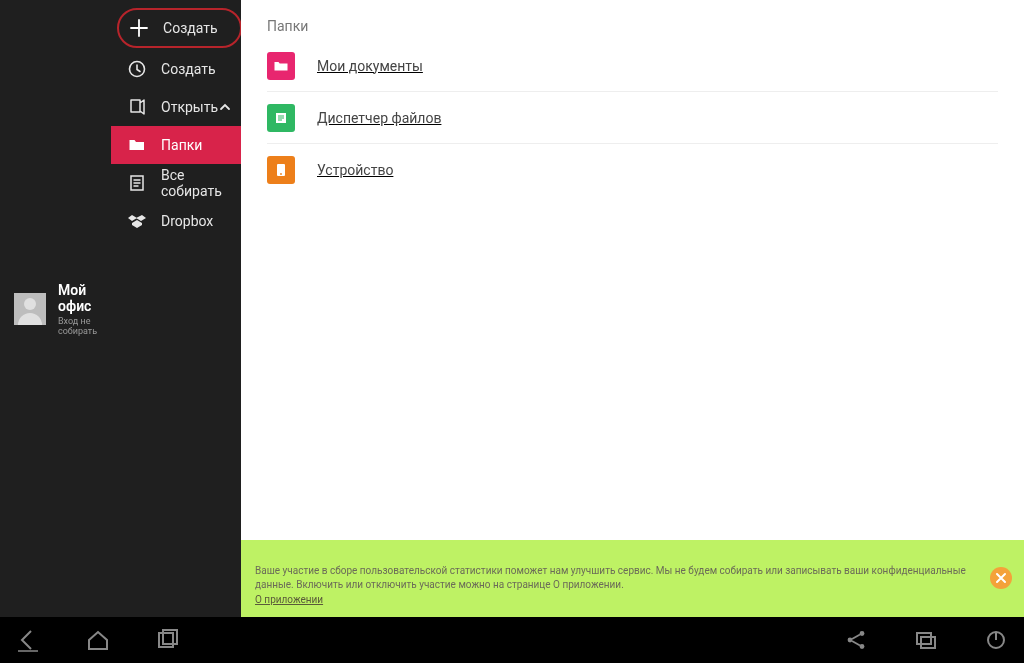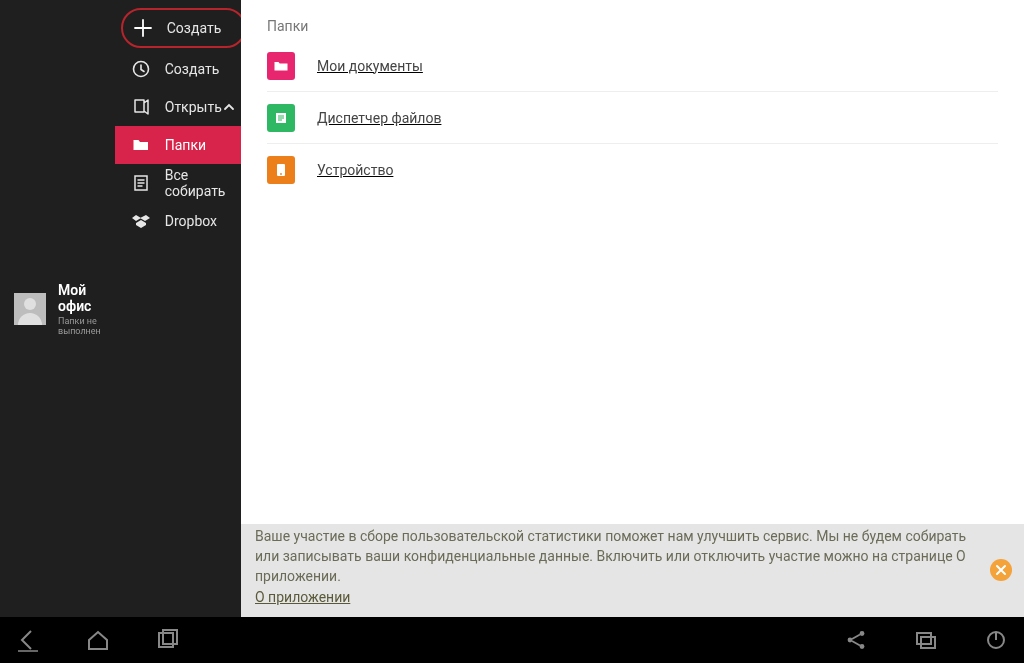--- a/index.html
+++ b/index.html
@@ -18,39 +18,39 @@
   .menu-item.highlighted { border: 2px solid #b7242b; border-radius: 22px; margin: 2px 6px; padding: 0 10px; height: 40px; }
   .menu-item.active { background: #d8234a; color: #fff; }
   .menu-item .chev { margin-left: auto; }
   .content { flex: 1; background: #fff; position: relative; display: flex; flex-direction: column; }
   .content-header { font-size: 14px; color: #777; padding: 18px 26px 6px; }
   .folder-list { list-style: none; padding: 0 26px; }
   .folder-item { display: flex; align-items: center; height: 52px; border-bottom: 1px solid #eee; cursor: pointer; text-decoration: underline; }
   .folder-item:last-child { border-bottom: none; }
   .folder-icon { width: 28px; height: 28px; border-radius: 3px; margin-right: 22px; display: flex; align-items: center; justify-content: center; flex-shrink: 0; }
   .folder-label { font-size: 14px; color: #444; }
-  .banner { position: absolute; left: 0; right: 0; bottom: 0; background: #e5e5e5; padding: 2px 50px 10px 14px; font-size: 14px; color: #6b6b58; line-height: 1.45; }
+  .banner { position: absolute; left: 0; right: 0; bottom: 0; background: #bef264; padding: 24px 50px 10px 14px; font-size: 10px; color: #6b6b58; line-height: 1.45; }
   .banner a { color: #5a5a3a; text-decoration: underline; }
   .banner-close { position: absolute; right: 12px; top: 50%; transform: translateY(-50%); width: 22px; height: 22px; border-radius: 50%; background: #f4a23a; display: flex; align-items: center; justify-content: center; cursor: pointer; }
   .navbar { height: 46px; background: #000; display: flex; align-items: center; padding: 0 10px; }
   .nav-left { display: flex; gap: 34px; }
   .nav-right { margin-left: auto; display: flex; gap: 34px; }
   .nav-btn { width: 36px; height: 36px; display: flex; align-items: center; justify-content: center; cursor: pointer; }
   svg { display: block; }
 </style>
 </head>
 <body>
 
 <div class="app">
   <aside class="sidebar">
     <div class="user-block">
       <div class="avatar"></div>
       <div>
         <div class="user-name">Мой офис</div>
-        <div class="user-status">Папки не выполнен</div>
+        <div class="user-status">Вход не собирать</div>
       </div>
     </div>
 
     <ul class="menu">
       <li class="menu-item highlighted">
         <span class="icon">
           <svg width="18" height="18" viewBox="0 0 18 18">
               <path d="M9 1v16M1 9h16" stroke="#fff" stroke-width="1.8" stroke-linecap="round"></path>
             </svg>
         </span>

